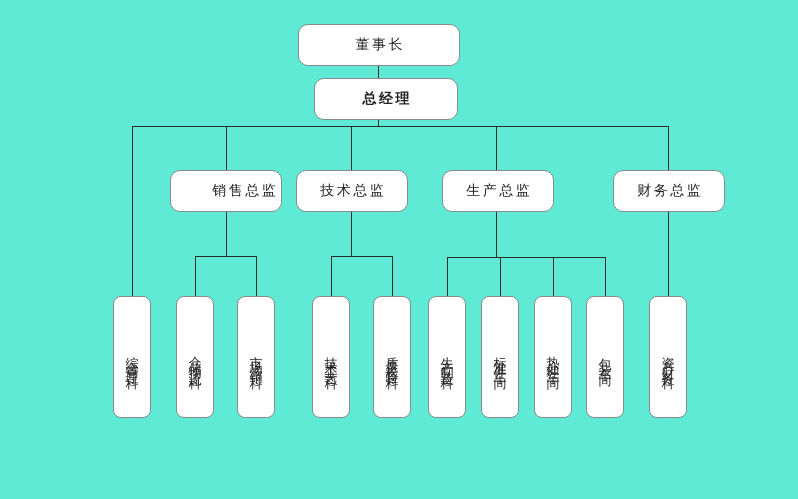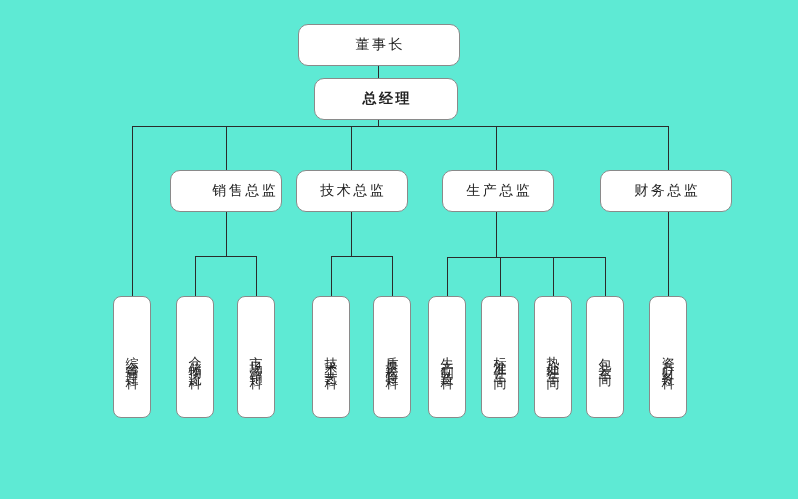--- a/index.html
+++ b/index.html
@@ -119,21 +119,21 @@
 
   <div class="node horiz" style="left:170px; top:170px; width:112px;padding-left:36px;">
     <span class="label">销售总监</span>
   </div>
   <div class="node horiz" style="left:296px; top:170px; width:112px;">
     <span class="label">技术总监</span>
   </div>
   <div class="node horiz" style="left:442px; top:170px; width:112px;">
     <span class="label">生产总监</span>
   </div>
-  <div class="node horiz" style="left:600px; top:170px; width:132px;">
+  <div class="node horiz" style="left:613px; top:170px; width:112px;">
     <span class="label">财务总监</span>
   </div>
 
   <div class="node vert" style="left:113px; top:296px;">
     <span class="label">综合管理科</span>
   </div>
   <div class="node vert" style="left:176px; top:296px;">
     <span class="label">仓储物流科</span>
   </div>
   <div class="node vert" style="left:237px; top:296px;">

